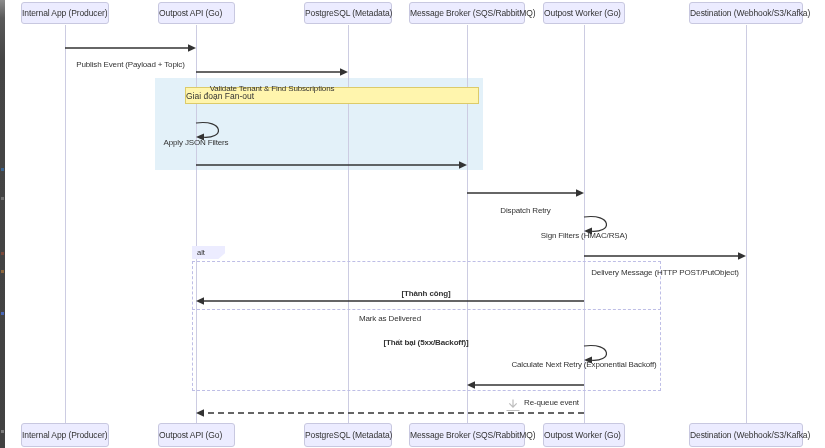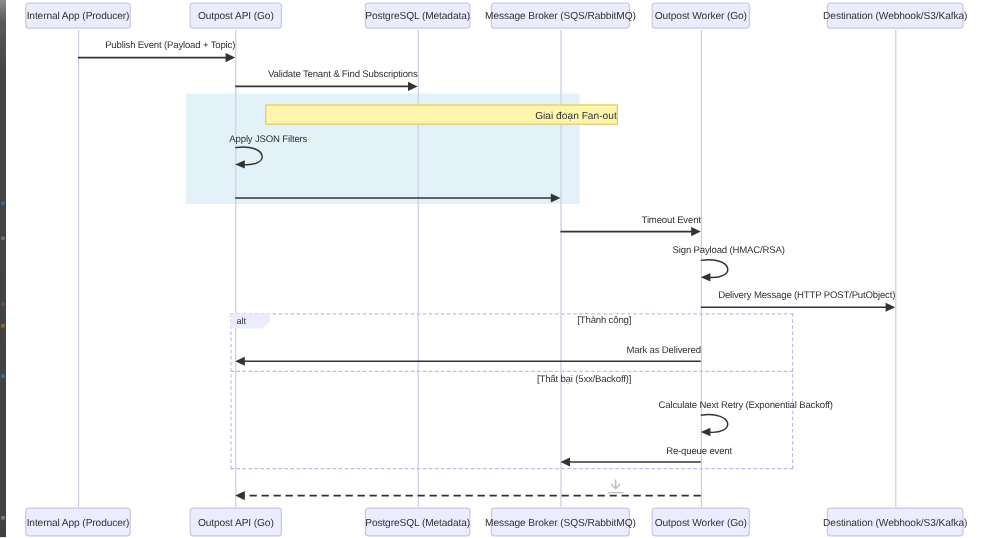--- a/index.html
+++ b/index.html
@@ -8,44 +8,44 @@
     background:#ffffff;
     font-family:"Liberation Sans","DejaVu Sans",sans-serif;
     color:var(--c-text,#333);
   }
   
   .side-strip{position:absolute;left:0;top:0;width:5px;height:448px;
     background:linear-gradient(180deg,#8c8c8c 0px,#5a5a5a 18px,#454545 60px,#414141 448px);}
   .speck{position:absolute;width:3px;height:3px;opacity:.8;}
   
   .actor{
-    position:absolute;height:22px;display:flex;align-items:center;justify-content:center;
+    position:absolute;height:22px;display:flex;align-items:center;justify-content:flex-start;
     background:var(--c-actor-fill,#ECECFF);
     border:1px solid var(--c-actor-border,#C8C8E0);
     border-radius:3px;font-size:8.5px;color:var(--c-text,#333);
     white-space:nowrap;box-sizing:border-box;z-index:6;letter-spacing:-0.1px;
   }
   .actor.bottom{height:24px;}
   .lifeline{position:absolute;top:25px;width:1px;height:398px;background:var(--c-lifeline,#CCCCE2);z-index:2;}
   .highlight-rect{position:absolute;left:155px;top:78px;width:328px;height:92px;
     background:var(--c-highlight-fill,#E3F1F9);z-index:1;}
   .note{position:absolute;left:185px;top:87px;width:294px;height:17px;box-sizing:border-box;
     background:var(--c-note-fill,#FFF5AD);border:1px solid var(--c-note-border,#DCCB6A);
-    display:flex;align-items:center;justify-content:flex-end;font-size:8.5px;z-index:4;margin-left:36px;}
-  .msg-label{position:absolute;font-size:8px;letter-spacing:-0.15px;text-align:right;
-    white-space:nowrap;z-index:4;color:var(--c-text,#333);}
+    display:flex;align-items:center;justify-content:flex-start;font-size:8.5px;z-index:4;}
+  .msg-label{position:absolute;font-size:8px;letter-spacing:-0.15px;text-align:center;
+    white-space:nowrap;z-index:4;color:var(--c-text,#333);margin-top:27px;}
   .alt-frame{position:absolute;left:192px;top:261px;width:469px;height:130px;box-sizing:border-box;
     border:1px dashed var(--c-frame-border,#BEBEE6);z-index:3;}
-  .alt-label{position:absolute;left:192px;top:261px;width:33px;height:13px;
+  .alt-label{position:absolute;left:192px;top:246px;width:33px;height:13px;
     background:var(--c-actor-fill,#ECECFF);
     clip-path:polygon(0 0,100% 0,100% 55%,80% 100%,0 100%);
     font-size:7.5px;line-height:13px;padding-left:5px;box-sizing:border-box;z-index:5;}
   .alt-divider{position:absolute;left:192px;top:309px;width:469px;height:0;
     border-top:1px dashed var(--c-frame-border,#BEBEE6);z-index:3;}
-  .condition{font-weight:400;}
+  .condition{font-weight:700;}
   svg.arrows{position:absolute;left:0;top:0;z-index:4;pointer-events:none;}
   .msg-line{stroke:var(--c-arrow,#333);stroke-width:1.3;}
   .msg-line.dashed{stroke-dasharray:6 4;}
   .loop-path{stroke:var(--c-arrow,#333);stroke-width:1.2;fill:none;}
   .arrow-head{fill:var(--c-arrow,#333);stroke:none;}
   .cursor-glyph{stroke:#bdbdbd;stroke-width:1.2;fill:none;}
 </style>
 </head>
 <body>
 
@@ -104,22 +104,22 @@
 
   <div class="alt-frame"></div>
   <div class="alt-divider"></div>
   <div class="alt-label">alt</div>
   <div class="msg-label condition" style="left:326px;top:262px;width:200px">[Thành công]</div>
   <div class="msg-label condition" style="left:326px;top:311px;width:200px">[Thất bại (5xx/Backoff)]</div>
 
   <div class="msg-label" style="left:65px;top:33px;width:131px">Publish Event (Payload + Topic)</div>
   <div class="msg-label" style="left:196px;top:57px;width:152px">Validate Tenant &amp; Find Subscriptions</div>
   <div class="msg-label" style="left:136px;top:111px;width:120px">Apply JSON Filters</div>
-  <div class="msg-label" style="left:467px;top:179px;width:117px">Timeout Event</div>
-  <div class="msg-label" style="left:514px;top:204px;width:140px">Sign Payload (HMAC/RSA)</div>
+  <div class="msg-label" style="left:467px;top:179px;width:117px">Dispatch Retry</div>
+  <div class="msg-label" style="left:514px;top:204px;width:140px">Sign Filters (HMAC/RSA)</div>
   <div class="msg-label" style="left:584px;top:241px;width:162px">Delivery Message (HTTP POST/PutObject)</div>
   <div class="msg-label" style="left:474px;top:333px;width:220px">Calculate Next Retry (Exponential Backoff)</div>
   <div class="msg-label" style="left:196px;top:287px;width:388px">Mark as Delivered</div>
   <div class="msg-label" style="left:493px;top:371px;width:117px">Re-queue event</div>
 
   <svg class="arrows" width="825" height="448" viewBox="0 0 825 448">
     <line class="msg-line" x1="65" y1="48" x2="189" y2="48"></line>
     <polygon class="arrow-head" points="196,48 188,44.2 188,51.8"></polygon>
 
     <line class="msg-line" x1="196" y1="72" x2="341" y2="72"></line>

